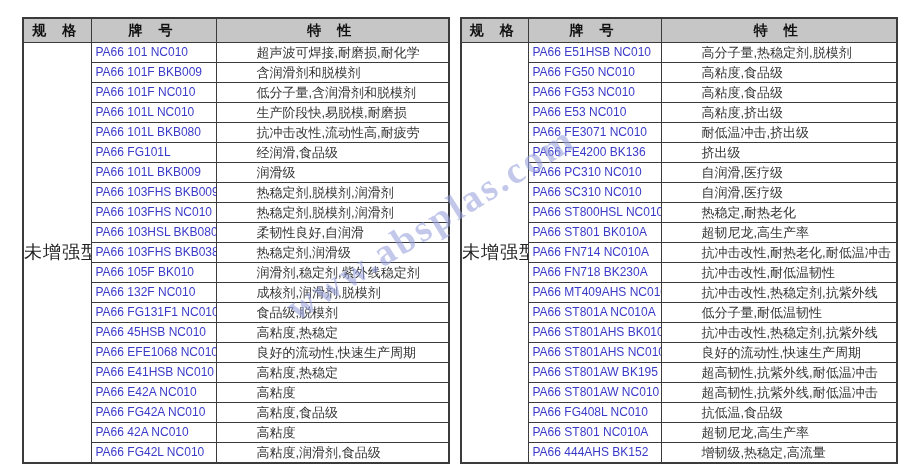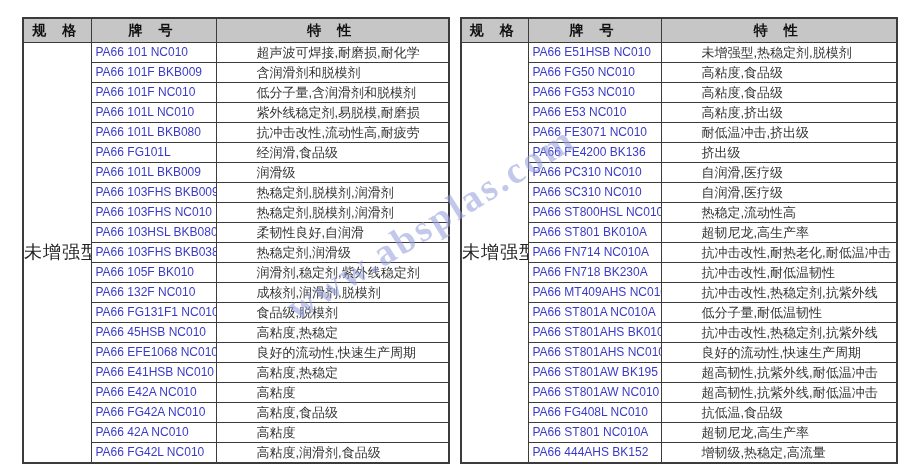--- a/index.html
+++ b/index.html
@@ -85,21 +85,21 @@
         <tr>
           <td class="grade">PA66 101F BKB009</td>
           <td class="feature">含润滑剂和脱模剂</td>
         </tr>
         <tr>
           <td class="grade">PA66 101F NC010</td>
           <td class="feature">低分子量,含润滑剂和脱模剂</td>
         </tr>
         <tr>
           <td class="grade">PA66 101L NC010</td>
-          <td class="feature">紫外线稳定剂,易脱模,耐磨损</td>
+          <td class="feature">生产阶段快,易脱模,耐磨损</td>
         </tr>
         <tr>
           <td class="grade">PA66 101L BKB080</td>
           <td class="feature">抗冲击改性,流动性高,耐疲劳</td>
         </tr>
         <tr>
           <td class="grade">PA66 FG101L</td>
           <td class="feature">经润滑,食品级</td>
         </tr>
         <tr>
@@ -175,21 +175,21 @@
       <tr>
         <th>规 格</th>
         <th>牌 号</th>
         <th>特 性</th>
       </tr>
     </thead>
     <tbody>
         <tr>
           <td class="spec" rowspan="21">未增强型</td>
           <td class="grade">PA66 E51HSB NC010</td>
-          <td class="feature">未增强型,热稳定剂,脱模剂</td>
+          <td class="feature">高分子量,热稳定剂,脱模剂</td>
         </tr>
         <tr>
           <td class="grade">PA66 FG50 NC010</td>
           <td class="feature">高粘度,食品级</td>
         </tr>
         <tr>
           <td class="grade">PA66 FG53 NC010</td>
           <td class="feature">高粘度,食品级</td>
         </tr>
         <tr>
@@ -207,21 +207,21 @@
         <tr>
           <td class="grade">PA66 PC310 NC010</td>
           <td class="feature">自润滑,医疗级</td>
         </tr>
         <tr>
           <td class="grade">PA66 SC310 NC010</td>
           <td class="feature">自润滑,医疗级</td>
         </tr>
         <tr>
           <td class="grade">PA66 ST800HSL NC010</td>
-          <td class="feature">热稳定,流动性高</td>
+          <td class="feature">热稳定,耐热老化</td>
         </tr>
         <tr>
           <td class="grade">PA66 ST801 BK010A</td>
           <td class="feature">超韧尼龙,高生产率</td>
         </tr>
         <tr>
           <td class="grade">PA66 FN714 NC010A</td>
           <td class="feature">抗冲击改性,耐热老化,耐低温冲击</td>
         </tr>
         <tr>

